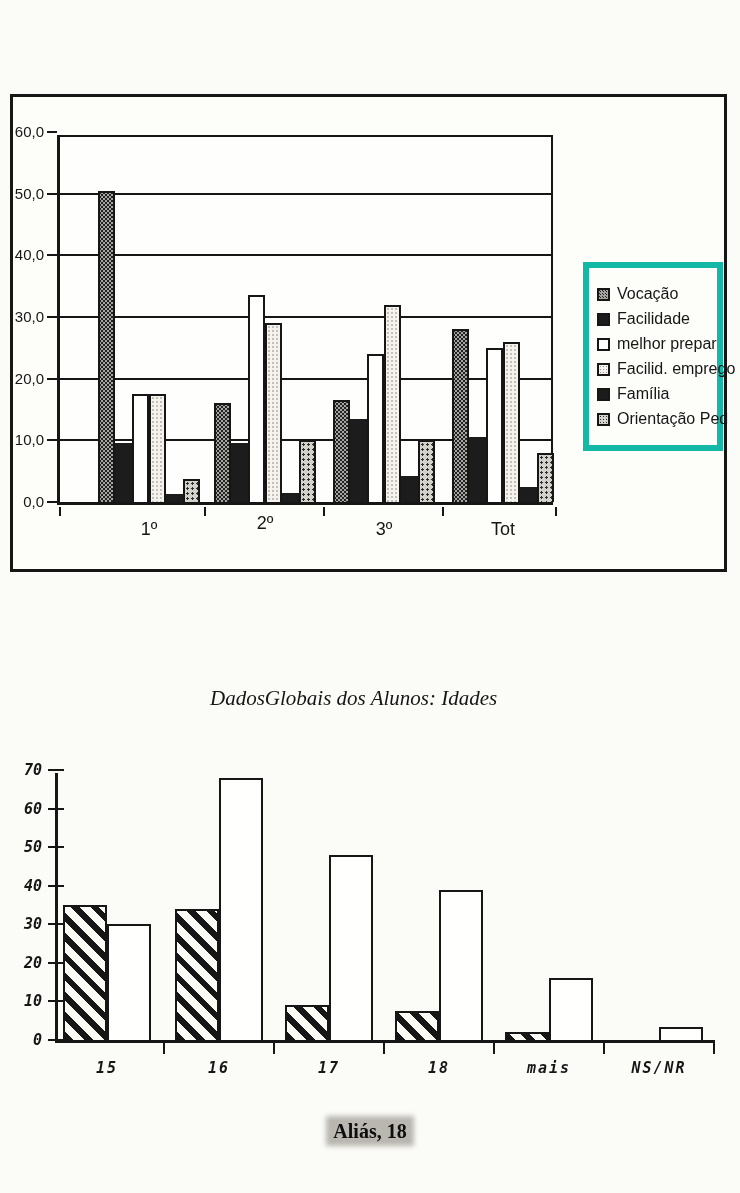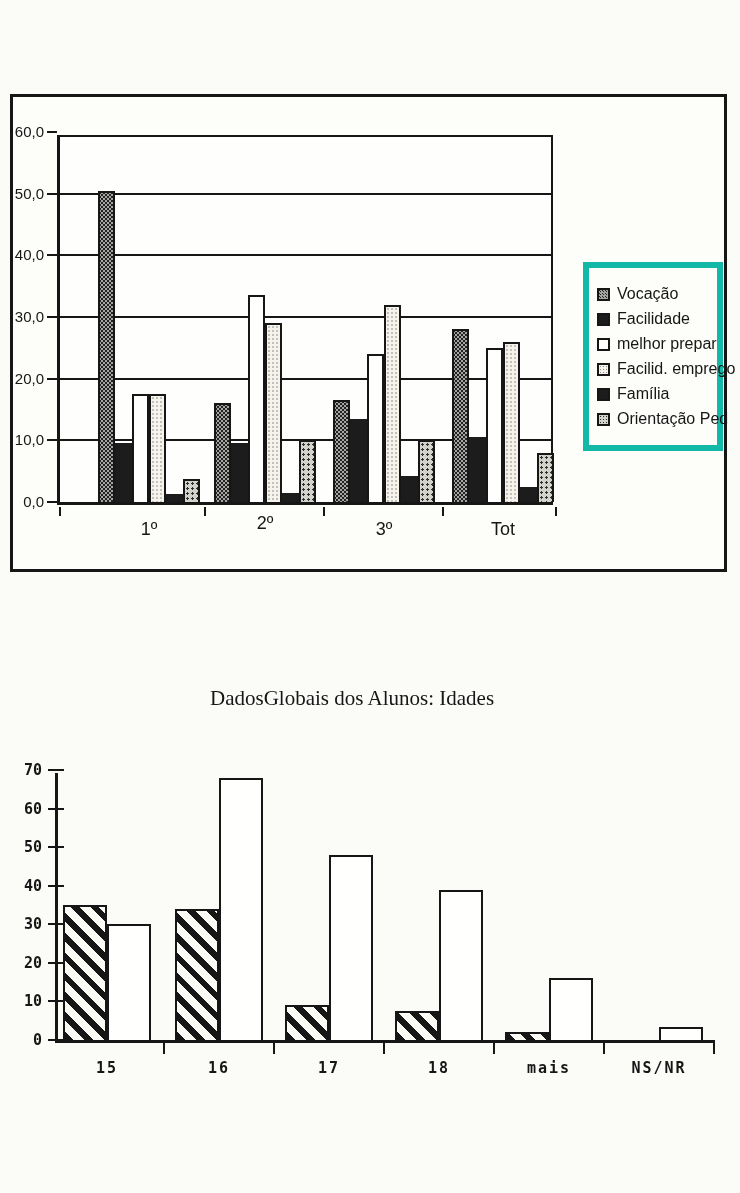--- a/index.html
+++ b/index.html
@@ -54,21 +54,21 @@
   .pat-hatch { background:repeating-linear-gradient(45deg, #161616 0 6px, #fbfbf5 6px 14px); }
   .c1-legend {
     position:absolute; left:570px; top:165px; width:140px; padding:10px 8px;
     border:6px solid #14b8a6; background:#fdfdfa;
   }
   .legend-row { display:flex; align-items:center; margin:7px 0; }
   .swatch { width:13px; height:13px; flex:0 0 13px; margin-right:7px;
             border:2px solid #161616; background-size:3px 3px !important; }
   .c1-legend .legend-txt { font-size:16px; white-space:nowrap; }
   
-  .c2 { position:absolute; left:0; top:680px; width:740px; height:430px; }
+  .c2 { position:absolute; left:0; top:680px; width:740px; height:430px;font-style:italic; }
   .c2-title {
     position:absolute; left:210px; top:6px;
     font-family:"Liberation Serif", serif; font-size:21px; white-space:nowrap;
   }
   .c2-plot {
     position:absolute; left:55px; top:93px; width:660px; height:270px;
     border-left:3px solid #161616; border-bottom:3px solid #161616;
   }
   .c2 .ylab, .c2 .xlab {
     font-family:"DejaVu Sans Mono", monospace; font-weight:bold; font-size:15px;
@@ -219,14 +219,17 @@
         <div class="bar pat-white" style="left: 381px; width: 44px; height: 150.429px; border-width: 2px; border-color: rgb(22, 22, 22);"></div>
         <div class="xlab" style="left: 341px; top: 286px;">18</div>
         <div class="bar pat-hatch" style="left: 447px; width: 44px; height: 7.71429px; border-width: 2px; border-color: rgb(22, 22, 22);"></div>
         <div class="bar pat-white" style="left: 491px; width: 44px; height: 61.7143px; border-width: 2px; border-color: rgb(22, 22, 22);"></div>
         <div class="xlab" style="left: 451px; top: 286px;">mais</div>
         <div class="bar pat-white" style="left: 601px; width: 44px; height: 13.5px; border-width: 2px; border-color: rgb(22, 22, 22);"></div>
         <div class="xlab" style="left: 561px; top: 286px;">NS/NR</div>
       </div>
   </div>
 
+  <div class="footer footer-note">
+    <span>Aliás, 18</span>
+  </div>
 
 </div>
 
 </body></html>

